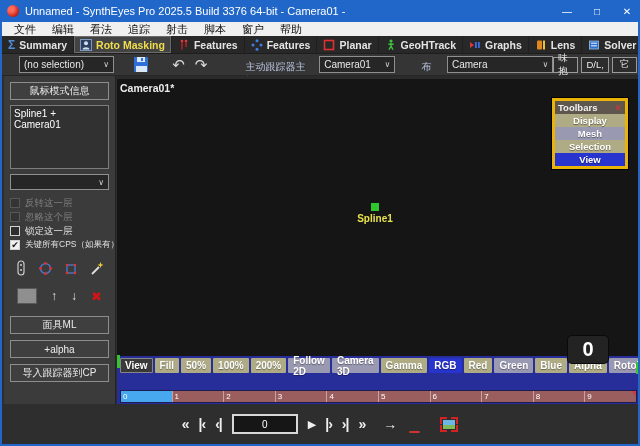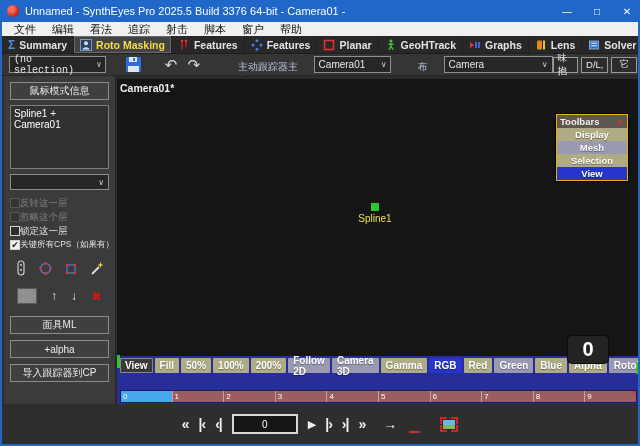--- a/index.html
+++ b/index.html
@@ -41,41 +41,41 @@
   .tb-label{color:#b9c4e0;margin-top:18px;}
   .undoredo{font-size:15px;color:#dcdcdc;line-height:15px;}
   
   .left-panel{position:absolute;left:2px;top:76px;width:112px;height:328px;background:#3b3b3b;
     border-right:1px solid #232323;box-sizing:border-box;padding:6px 6px 0 6px;color:#e0e0e0;}
   .lp-btn{width:100%;height:18px;background:#3f3f3f;border:1px solid #8d8d8d;color:#ececec;
     font-size:10px;display:flex;align-items:center;justify-content:center;box-sizing:border-box;}
   .lp-list{width:100%;height:64px;background:#313131;border:1px solid #7d7d7d;box-sizing:border-box;
     margin-top:5px;font-size:10px;color:#fff;padding:2px 3px;}
   .lp-select{width:100%;height:16px;margin-top:5px;}
-  .cb-row{display:flex;align-items:center;height:14px;font-size:9.5px;}
+  .cb-row{display:flex;align-items:center;gap:5px;height:14px;font-size:9.5px;}
   .cb{width:10px;height:10px;box-sizing:border-box;flex:0 0 auto;display:flex;align-items:center;justify-content:center;}
   .cb.dis{background:#343434;border:1px solid #565656;}
   .cb.en{background:#2e2e2e;border:1px solid #d2d2d2;}
   .cb.checked{background:#f0f0f0;border:1px solid #d2d2d2;color:#151515;font-size:9px;line-height:9px;}
   .cb-label.dis{color:#7f7f7f;}
   .cb-label.en{color:#e2e2e2;}
   .tools-row{display:flex;align-items:center;justify-content:space-around;margin-top:8px;}
   .swatch{width:18px;height:14px;background:#8f8f8f;border:1px solid #595959;}
   .arrow-btn{font-size:12px;font-weight:bold;color:#e0e0e0;}
   .del-btn{font-size:13px;font-weight:bold;color:#d31414;}
   .lp-stack-btn{margin-top:6px;}
   
   .viewport{position:absolute;left:115px;top:76px;width:523px;height:280px;background:#151515;}
   .vp-topstrip{position:absolute;left:0;top:0;width:100%;height:3px;background:#2b2b2b;}
   .vp-camera{position:absolute;left:3px;top:6px;font-size:10.5px;font-weight:bold;color:#ededed;}
   .marker{position:absolute;left:254px;top:127px;width:8px;height:8px;background:#2ec82e;}
   .marker-label{position:absolute;left:232px;top:137px;width:52px;text-align:center;
-    font-size:10px;font-weight:normal;color:#e8e34f;}
-  
-  .tpanel{position:absolute;right:12px;top:22px;width:70px;border:1px solid #eab308;box-shadow:0 0 0 1px #000;margin-top:16px;}
+    font-size:10px;font-weight:bold;color:#e8e34f;}
+  
+  .tpanel{position:absolute;right:12px;top:22px;width:70px;border:3px solid #eab308;box-shadow:0 0 0 1px #000;}
   .tpanel-title{height:13px;background:#5f564e;display:flex;align-items:center;
     font-size:9.5px;font-weight:bold;color:#f2f2f2;padding:0 3px;}
   .tpanel-x{margin-left:auto;color:#e03434;font-size:9px;font-weight:bold;}
   .tp-item{height:13px;display:flex;align-items:center;justify-content:center;
     font-size:9.5px;font-weight:bold;color:#fff;text-shadow:0 1px 1px rgba(0,0,0,.45);}
   
   .khaki{background:#aeab85;}
   .lavender{background:#9a99b2;}
   .bluebg{background:#2734cd;}
   .darkbg{background:#3a3a3a;box-shadow:inset 0 0 0 1px #868686;}
@@ -226,21 +226,21 @@
             <rect x="3" y="3.6" width="6" height="1.2" fill="#cfe0f0"></rect>
             <rect x="3" y="6.2" width="6" height="1.2" fill="#cfe0f0"></rect>
           </svg>
         </span>
       <span>Solver</span>
     </div>
 
   </div>
 
   <div class="toolbar2">
-    <div class="select" style="width:100px;margin-left:7px;font-family:Liberation Mono, monospace;">
+    <div class="select" style="width:100px;margin-left:17px;">
       <span>(no selection)</span>
       <span class="chev">∨</span>
     </div>
     <span class="floppy" style="margin-left:20px;">
         <span class="f-top"></span>
         <span class="f-hole"></span>
         <span class="f-bot"></span>
       </span>
     <span class="undoredo" style="margin-left:24px;">↶</span>
     <span class="undoredo" style="margin-left:10px;">↷</span>

